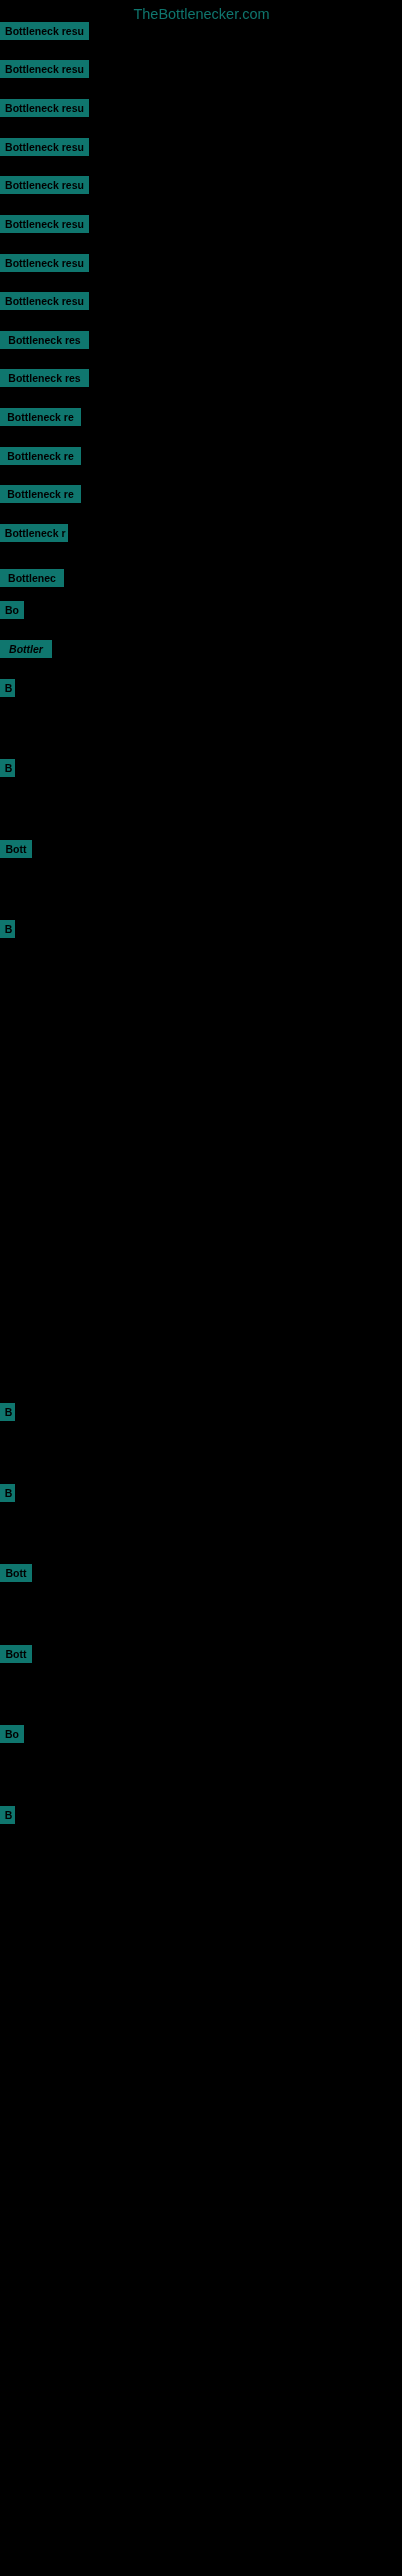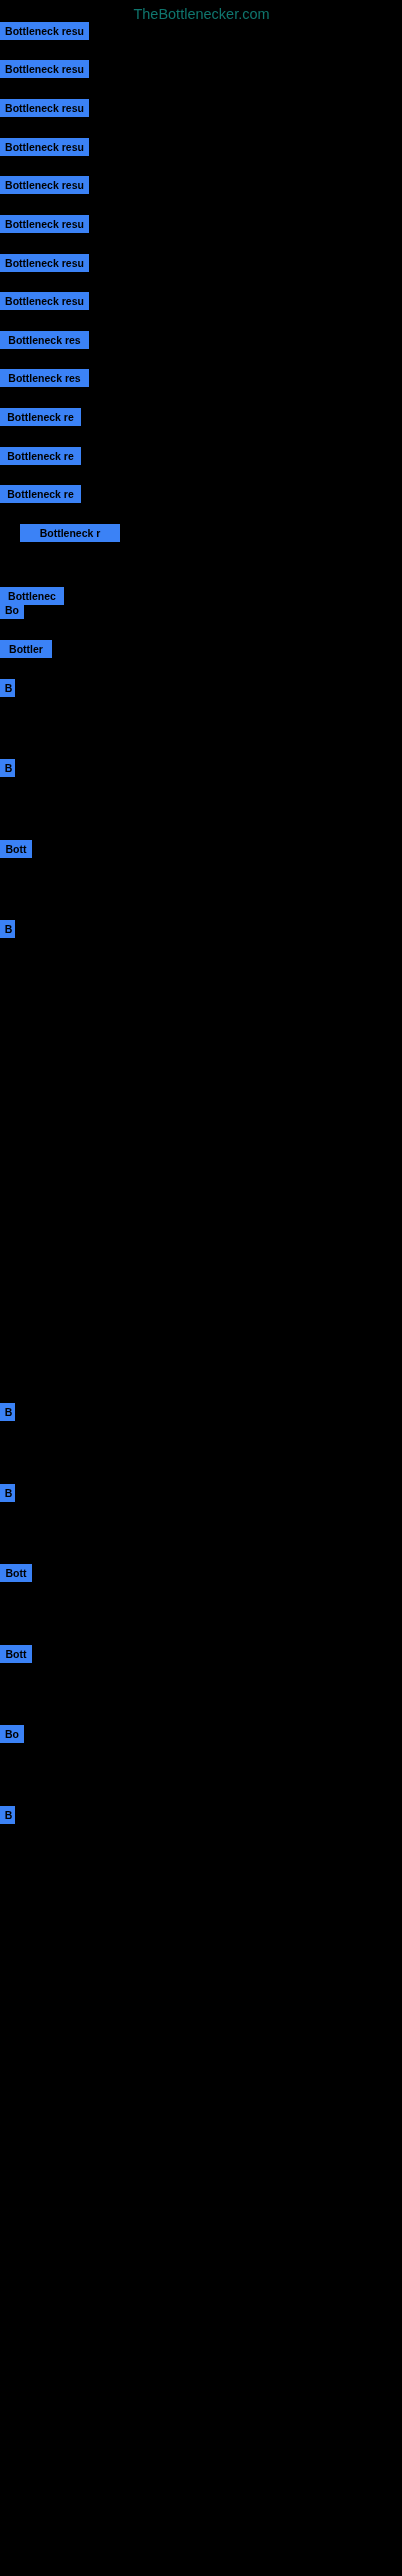--- a/index.html
+++ b/index.html
@@ -17,21 +17,21 @@
     .page-title {
       color: #0f766e;
       text-align: center;
       font-size: 14.5px;
       padding: 6.4px 0;
       position: absolute;
       top: 0;
       width: 100%;
     }
     .bottleneck-btn {
-      background-color: #3b82f6;
+      background-color: #0f766e;
       color: #000000;
       font-size: 10.5px;
       font-weight: bold;
       padding: 3.2px 4.8px;
       border: none;
       cursor: pointer;
       position: absolute;
       left: 0;
       white-space: nowrap;
       overflow: hidden;
@@ -48,24 +48,24 @@
 <button class="bottleneck-btn" style="top: 138px; width: 89px;">Bottleneck resu</button>
 <button class="bottleneck-btn" style="top: 176px; width: 89px;">Bottleneck resu</button>
 <button class="bottleneck-btn" style="top: 215px; width: 89px;">Bottleneck resu</button>
 <button class="bottleneck-btn" style="top: 254px; width: 89px;">Bottleneck resu</button>
 <button class="bottleneck-btn" style="top: 292px; width: 89px;">Bottleneck resu</button>
 <button class="bottleneck-btn" style="top: 331px; width: 89px;">Bottleneck res</button>
 <button class="bottleneck-btn" style="top: 369px; width: 89px;">Bottleneck res</button>
 <button class="bottleneck-btn" style="top: 408px; width: 81px;">Bottleneck re</button>
 <button class="bottleneck-btn" style="top: 447px; width: 81px;">Bottleneck re</button>
 <button class="bottleneck-btn" style="top: 485px; width: 81px;">Bottleneck re</button>
-<button class="bottleneck-btn" style="top: 524px; width: 100px; margin-left: 20px;">Bottleneck r</button>
-<button class="bottleneck-btn" style="top: 587px; width: 64px; text-align: center;">Bottlenec</button>
+<button class="bottleneck-btn" style="top: 524px; width: 68px;">Bottleneck r</button>
+<button class="bottleneck-btn" style="top: 569px; width: 64px; text-align: center;">Bottlenec</button>
 <button class="bottleneck-btn" style="top: 601px; width: 24px;">Bo</button>
-<button class="bottleneck-btn" style="top: 640px; width: 52px;">Bottler</button>
+<button class="bottleneck-btn" style="top: 640px; width: 52px; font-style: italic;">Bottler</button>
 <button class="bottleneck-btn" style="top: 679px; width: 14.5px;">B</button>
 <button class="bottleneck-btn" style="top: 759px; width: 14.5px;">B</button>
 <button class="bottleneck-btn" style="top: 840px; width: 32px;">Bott</button>
 <button class="bottleneck-btn" style="top: 920px; width: 14.5px;">B</button>
 <button class="bottleneck-btn" style="top: 1403px; width: 14.5px;">B</button>
 <button class="bottleneck-btn" style="top: 1484px; width: 14.5px;">B</button>
 <button class="bottleneck-btn" style="top: 1564px; width: 32px;">Bott</button>
 <button class="bottleneck-btn" style="top: 1645px; width: 32px;">Bott</button>
 <button class="bottleneck-btn" style="top: 1725px; width: 24px;">Bo</button>
 <button class="bottleneck-btn" style="top: 1806px; width: 14.5px;">B</button>

